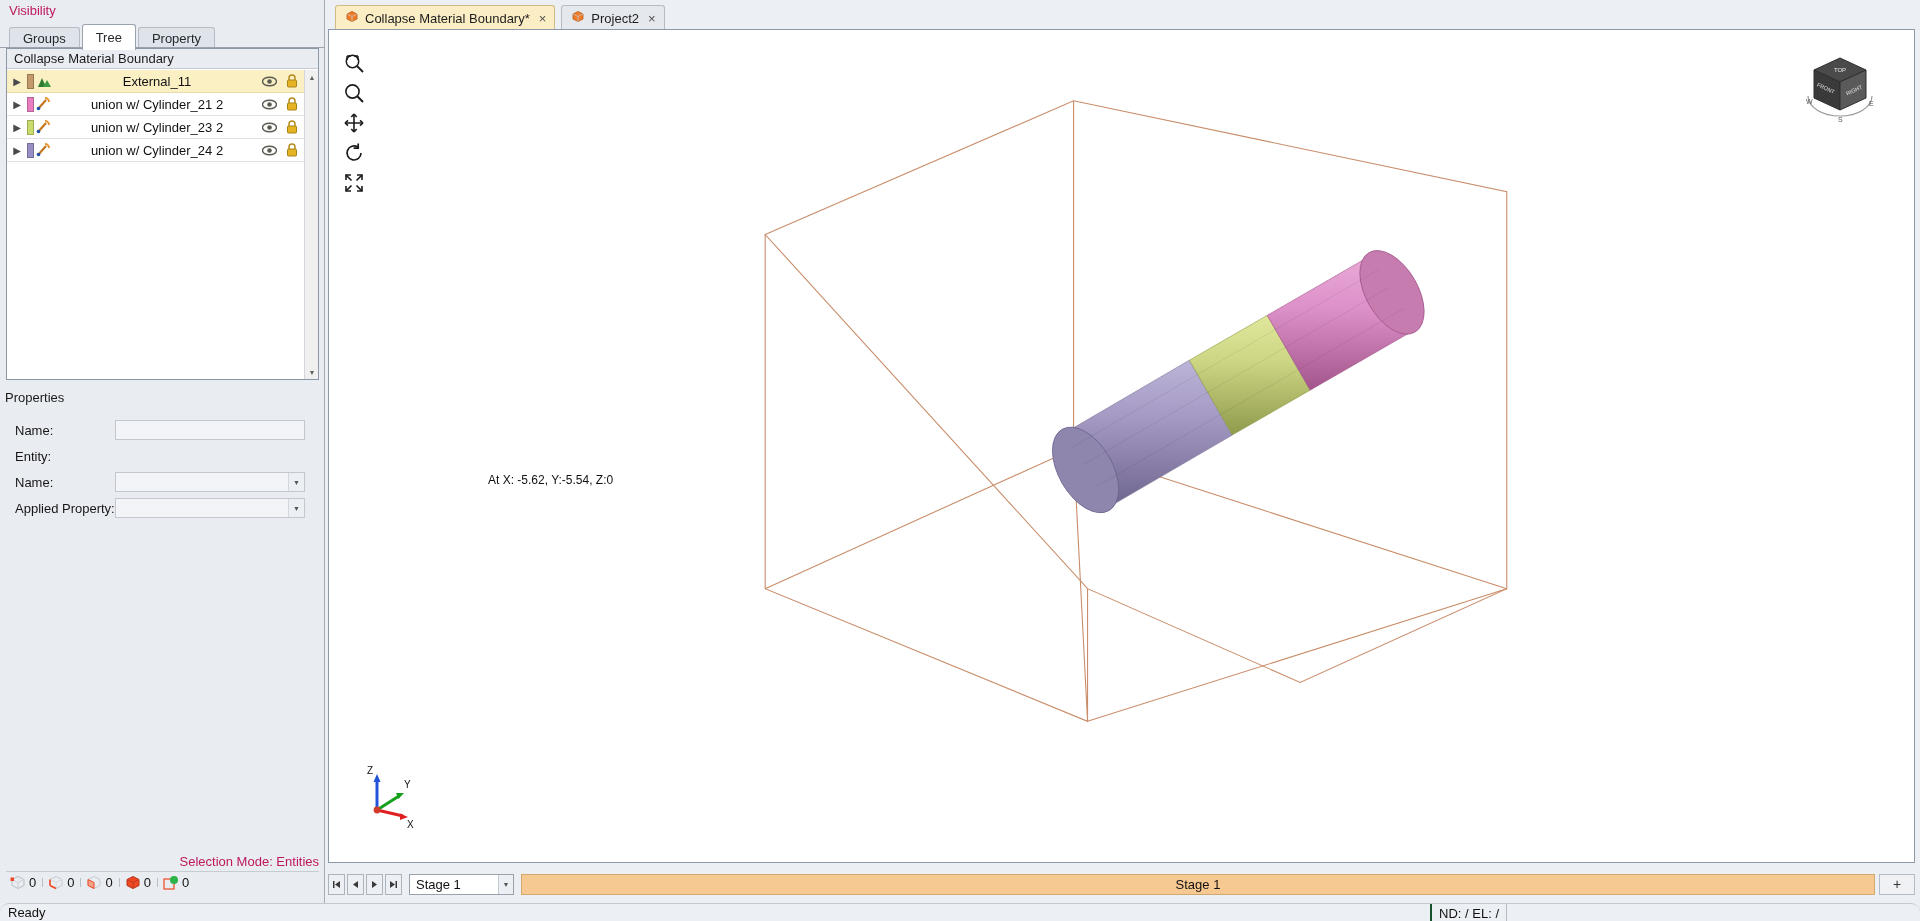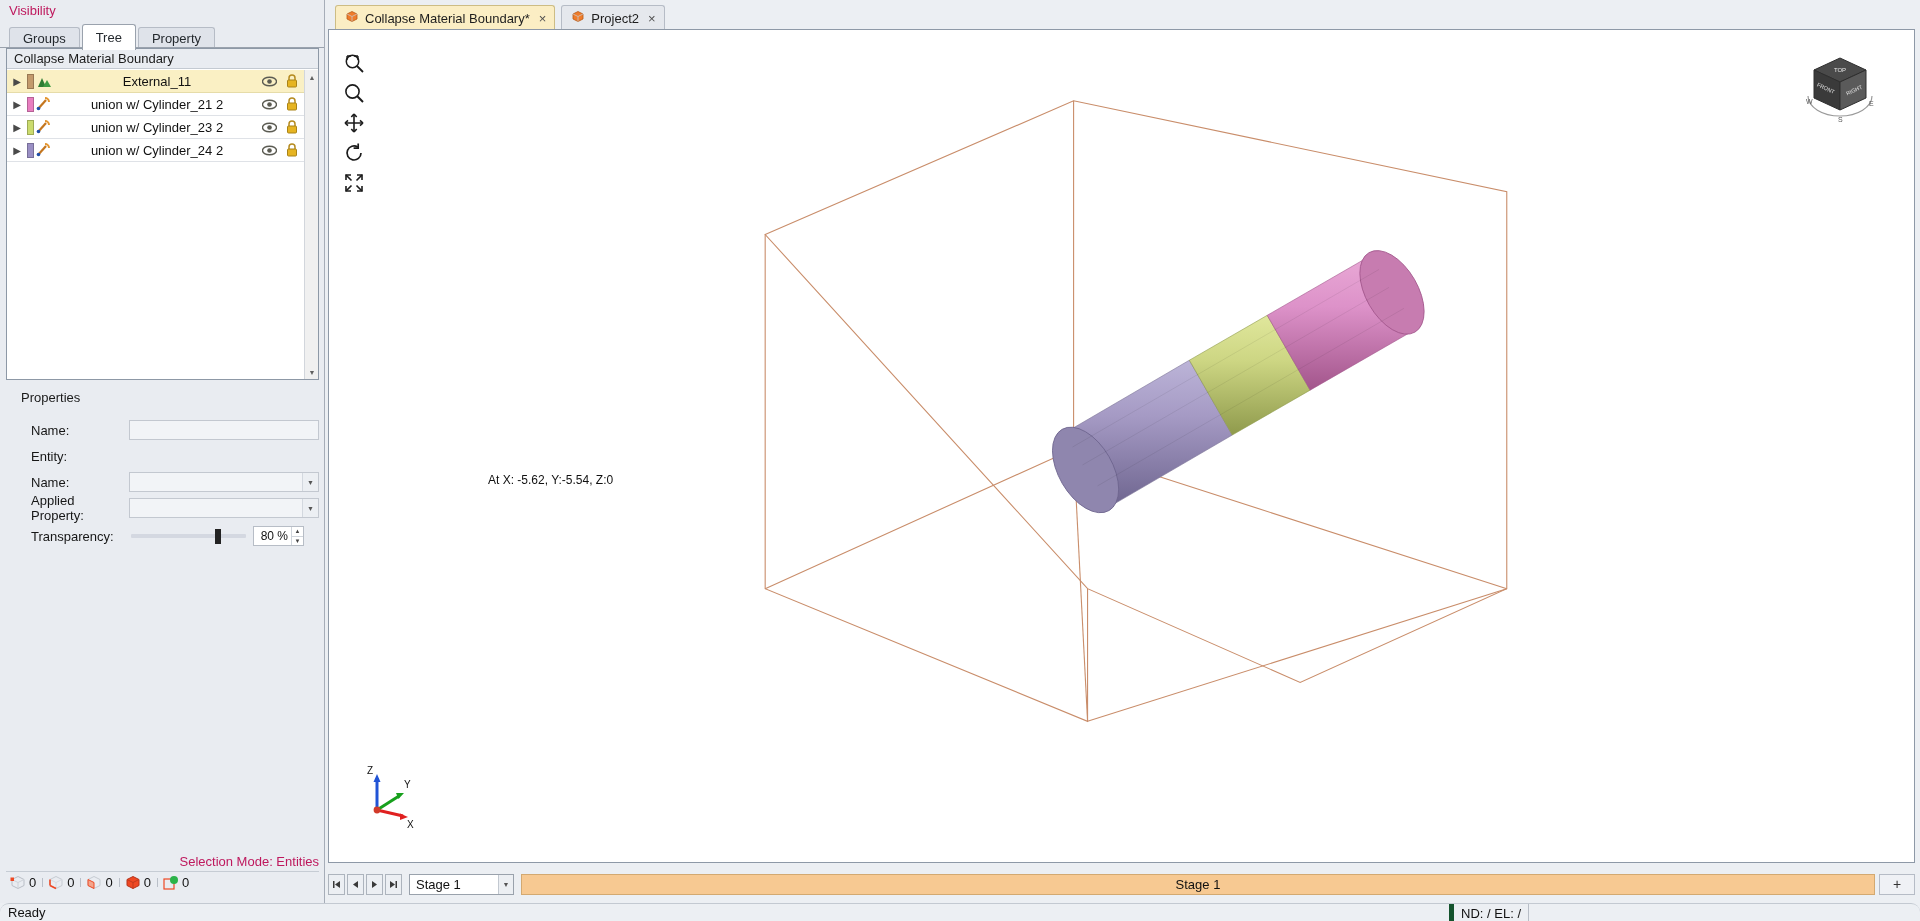--- a/index.html
+++ b/index.html
@@ -69,21 +69,21 @@
 
   .scroll-col {
     position: absolute; right: 0; top: 21px; bottom: 0; width: 14px;
     background: #f0f0f0; border-left: 1px solid #d2d6dc;
   }
   .sc-btn { height: 14px; width: 14px; background: #f0f0f0; display:flex; align-items:center; justify-content:center; font-size:7px; color:#606060;}
   .sc-btn.top { position:absolute; top:0; }
   .sc-btn.bot { position:absolute; bottom:0; }
 
   
-  #props { margin: 10px 6px 0 16px; flex: 1 1 auto; position: relative; }
+  #props { margin: 10px 6px 0 0; flex: 1 1 auto; position: relative; }
   .props-title { font-size: 13px; padding: 0 0 12px 5px; color: #1a1a1a; }
   .prow { display: flex; align-items: center; height: 26px; padding-left: 15px; }
   .plabel { width: 100px; font-size: 13px; color: #161616; }
   .pfield {
     flex: 0 0 190px; height: 20px; background: #f2f4f7;
     border: 1px solid #c3c8d0;
   }
   .pfield.combo { display:flex; align-items:stretch; }
   .pfield.combo .cb-in { flex:1 1 auto; background:#f2f4f7; }
   .cb-arrow {
@@ -184,23 +184,23 @@
   }
 
   
   #statusbar {
     position:absolute; left:0; bottom:0; width: 1920px; height: 18px;
     background:#eceff3; border-top: 1px solid #c3c9d1;
     display:flex; align-items:center;border-radius:9px;
   }
   #ready { padding-left: 8px; font-size: 13px; color:#111; }
   #ndel {
-    position:absolute; right: 391px; top:0; height:18px; display:flex; align-items:center;
+    position:absolute; right: 413px; top:0; height:18px; display:flex; align-items:center;
     font-size:13px; color:#111; padding: 0 7px;
-    border-left:5px solid #14532d; border-right:1px solid #b8bec7;
+    border-left:2px solid #14532d; border-right:1px solid #b8bec7;
   }
 </style>
 </head>
 <body>
 
 <div id="app">
 
   <div id="left-panel">
 
     <div class="panel-title">Visibility</div>
@@ -345,34 +345,20 @@
       </div>
 
       <div class="prow">
         <div class="plabel">Applied Property:</div>
         <div class="pfield combo">
           <div class="cb-in"></div>
           <div class="cb-arrow">▼</div>
         </div>
       </div>
 
-      <div class="prow" style="height:30px">
-        <div class="plabel">Transparency:</div>
-        <div class="slider-wrap">
-          <div class="strack"></div>
-          <div class="sthumb"></div>
-        </div>
-        <div class="spin">
-          <div class="spin-val">80 %</div>
-          <div class="spin-btns">
-            <div>▲</div>
-            <div>▼</div>
-          </div>
-        </div>
-      </div>
     </div>
 
     <div id="sel-mode">Selection Mode: Entities</div>
 
     <div id="count-bar">
       <div class="cnt">
         <svg width="16" height="15" viewBox="0 0 16 15">
             <path d="M8 1.5 L14 4.5 L14 10.5 L8 13.5 L2 10.5 L2 4.5 Z" fill="none" stroke="#b9bec6" stroke-width="1"></path>
             <path d="M2 4.5 L8 7.5 L14 4.5 M8 7.5 L8 13.5" fill="none" stroke="#cdd2d8" stroke-width="1"></path>
             <rect x="0.5" y="2.5" width="3.5" height="3.5" fill="#ef4823"></rect>

